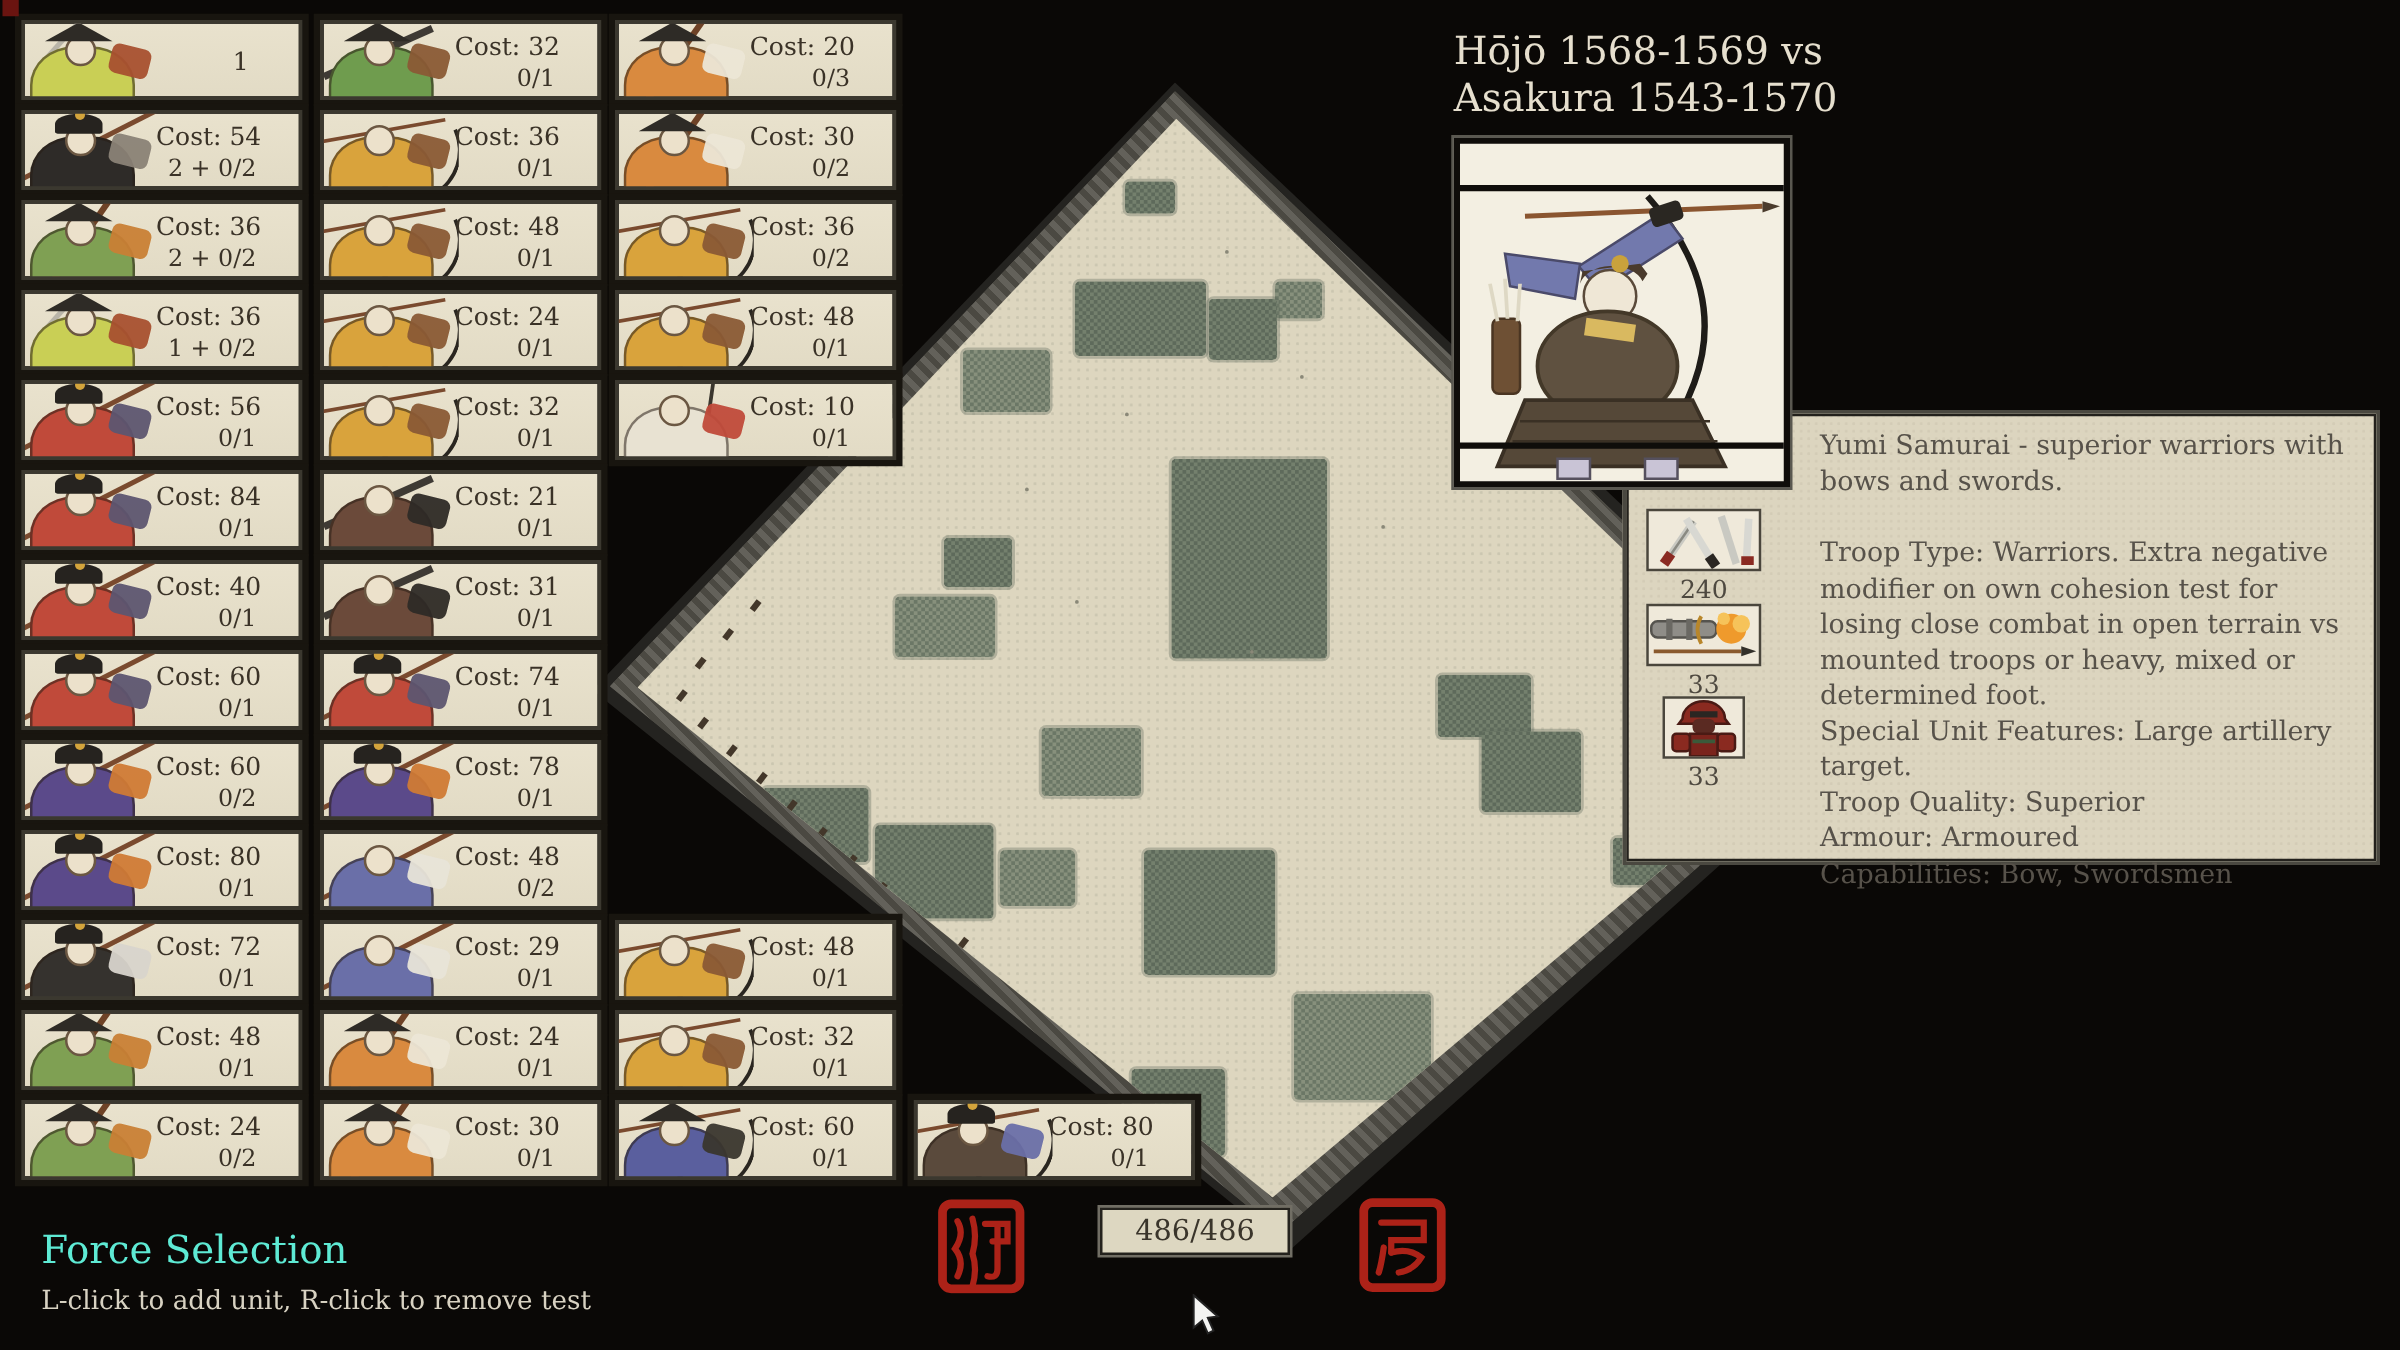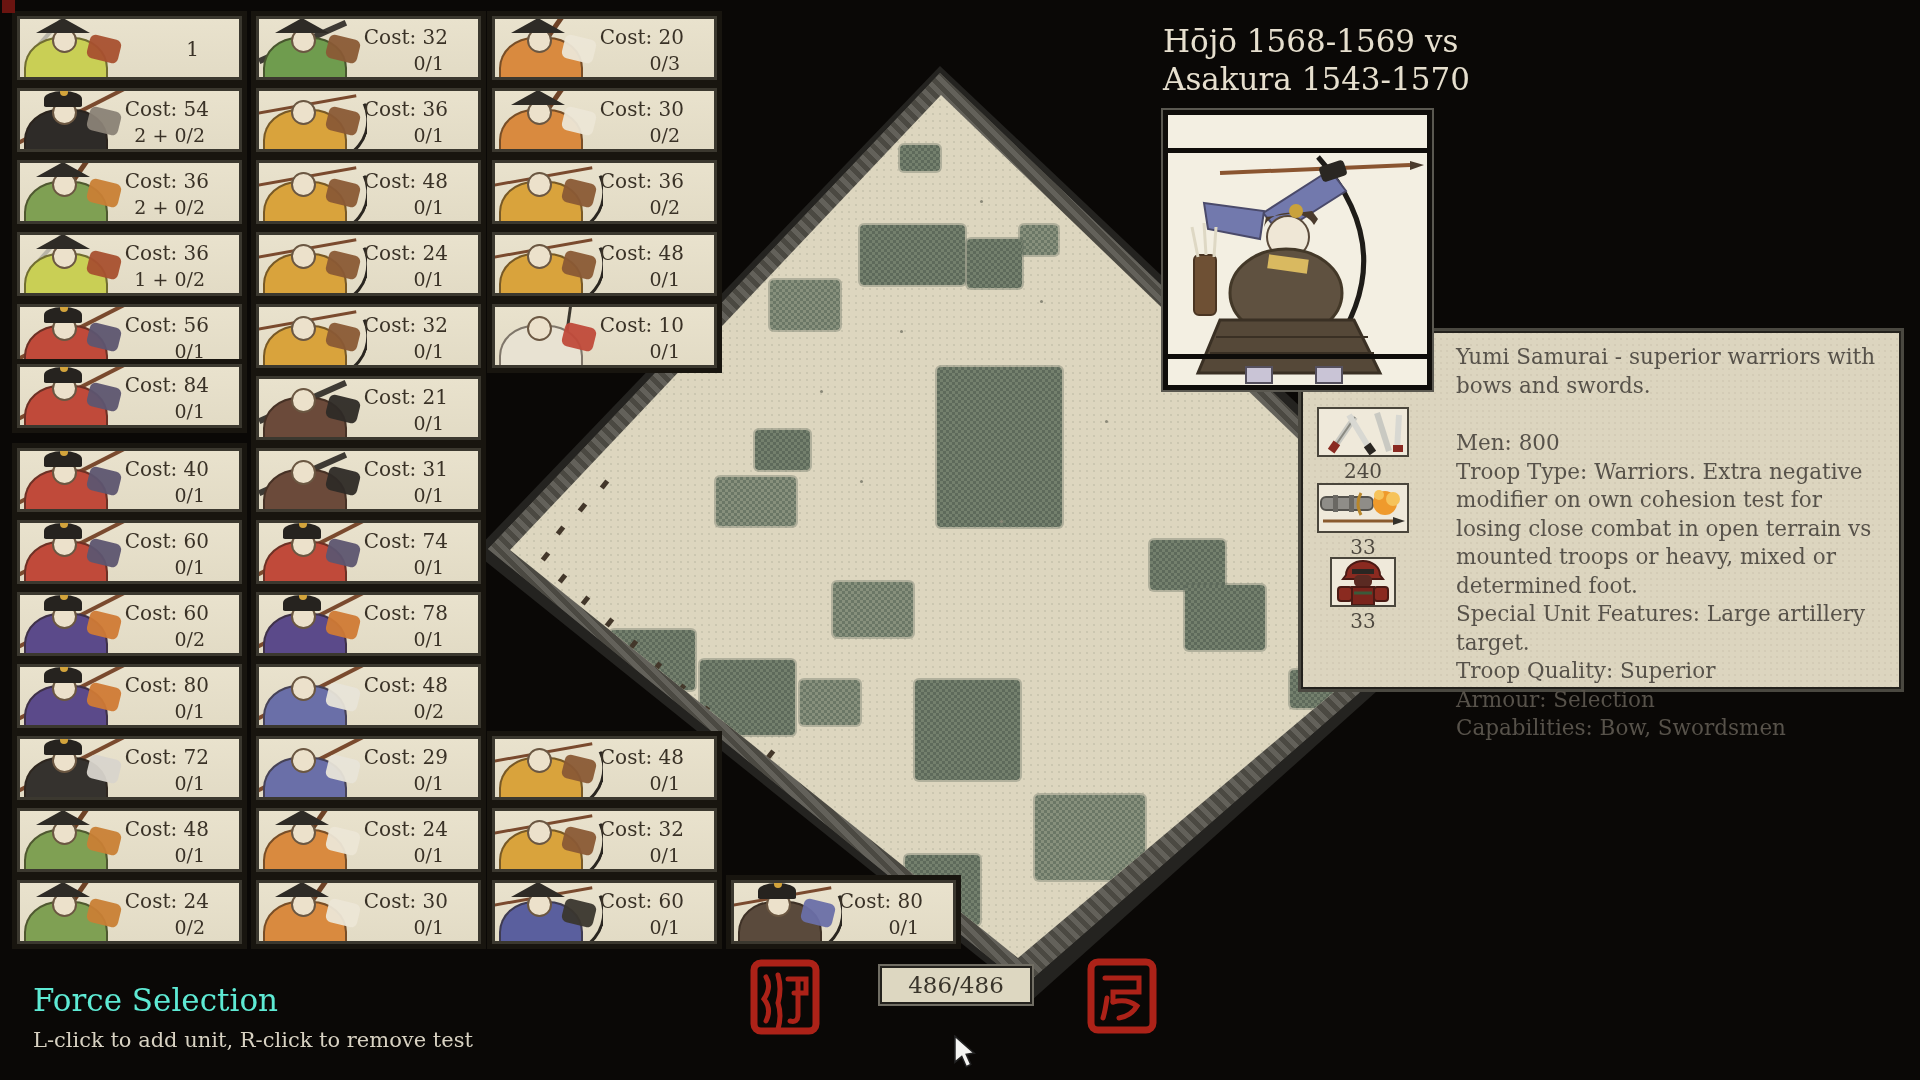--- a/index.html
+++ b/index.html
@@ -193,21 +193,21 @@
         <div class="weapon w-spear"></div>
         <div class="body" style="background: rgb(192, 74, 58);"></div>
         <div class="shoulder" style="background: rgb(93, 85, 112);"></div>
         <div class="head"></div>
         <div class="helm"></div>
         <div class="crest"></div>
       </div>
       <div class="cost">Cost: 56</div>
       <div class="count">0/1</div>
     </div>
-    <div class="card" style="left: 17px; top: 364px;">
+    <div class="card" style="left: 17px; top: 376px;">
       <div class="art">
         <div class="weapon w-spear"></div>
         <div class="body" style="background: rgb(192, 74, 58);"></div>
         <div class="shoulder" style="background: rgb(93, 85, 112);"></div>
         <div class="head"></div>
         <div class="helm"></div>
         <div class="crest"></div>
       </div>
       <div class="cost">Cost: 84</div>
       <div class="count">0/1</div>
@@ -608,25 +608,24 @@
             <rect x="42" y="28" width="14" height="14" rx="3" fill="#8a2a20" stroke="#4a1a14" stroke-width="2"></rect>
             <rect x="20" y="28" width="22" height="18" fill="#7a241c" stroke="#4a1a14" stroke-width="2"></rect>
             <line x1="22" y1="34" x2="40" y2="34" stroke="#3a5a3a" stroke-width="3"></line>
           </svg></div>
         <div class="statval">33</div>
       </div>
     </div>
   <div class="panel-text">
     <div class="panel-desc">Yumi Samurai - superior warriors with bows and swords.</div>
     <div id="info-lines">
-        <div>Men: 800</div>
         <div>Troop Type: Warriors. Extra negative modifier on own cohesion test for losing close combat in open terrain vs mounted troops or heavy, mixed or determined foot.</div>
         <div>Special Unit Features: Large artillery target.</div>
         <div>Troop Quality: Superior</div>
-        <div>Armour: Selection</div>
+        <div>Armour: Armoured</div>
         <div>Capabilities: Bow, Swordsmen</div>
       </div>
   </div>
 </div>
 
 <div class="footer-title">Force Selection</div>
 <div class="footer-hint">L-click to add unit, R-click to remove test</div>
 
 <div class="seal seal-accept">
   <svg width="70" height="76" viewBox="0 0 70 76">

